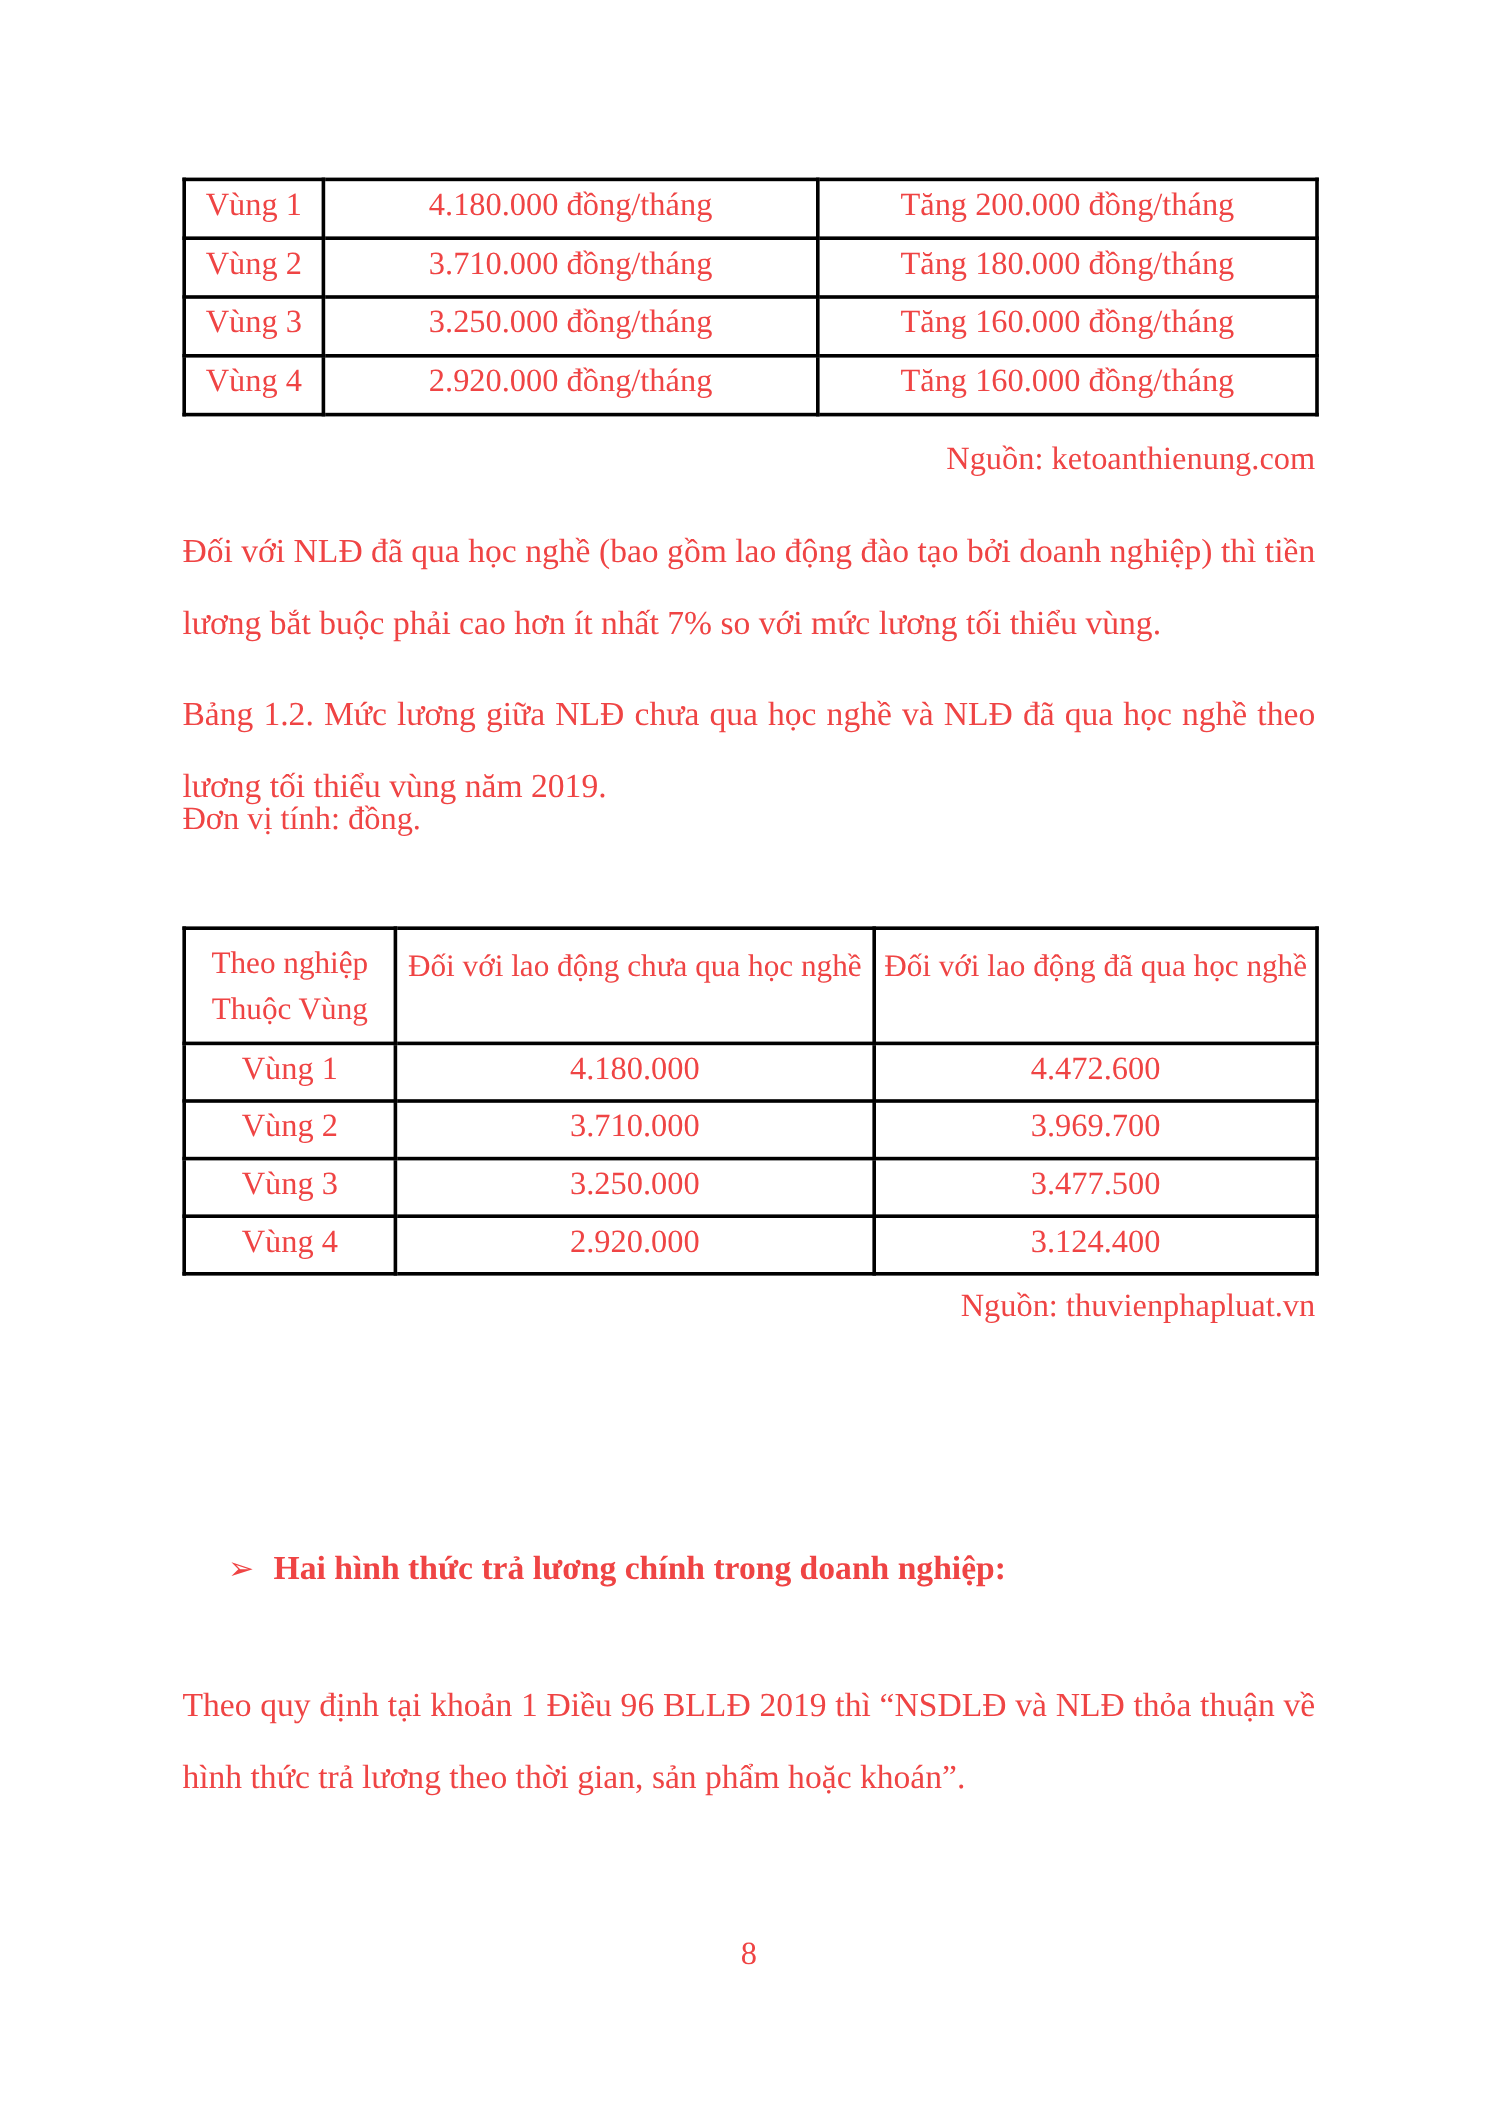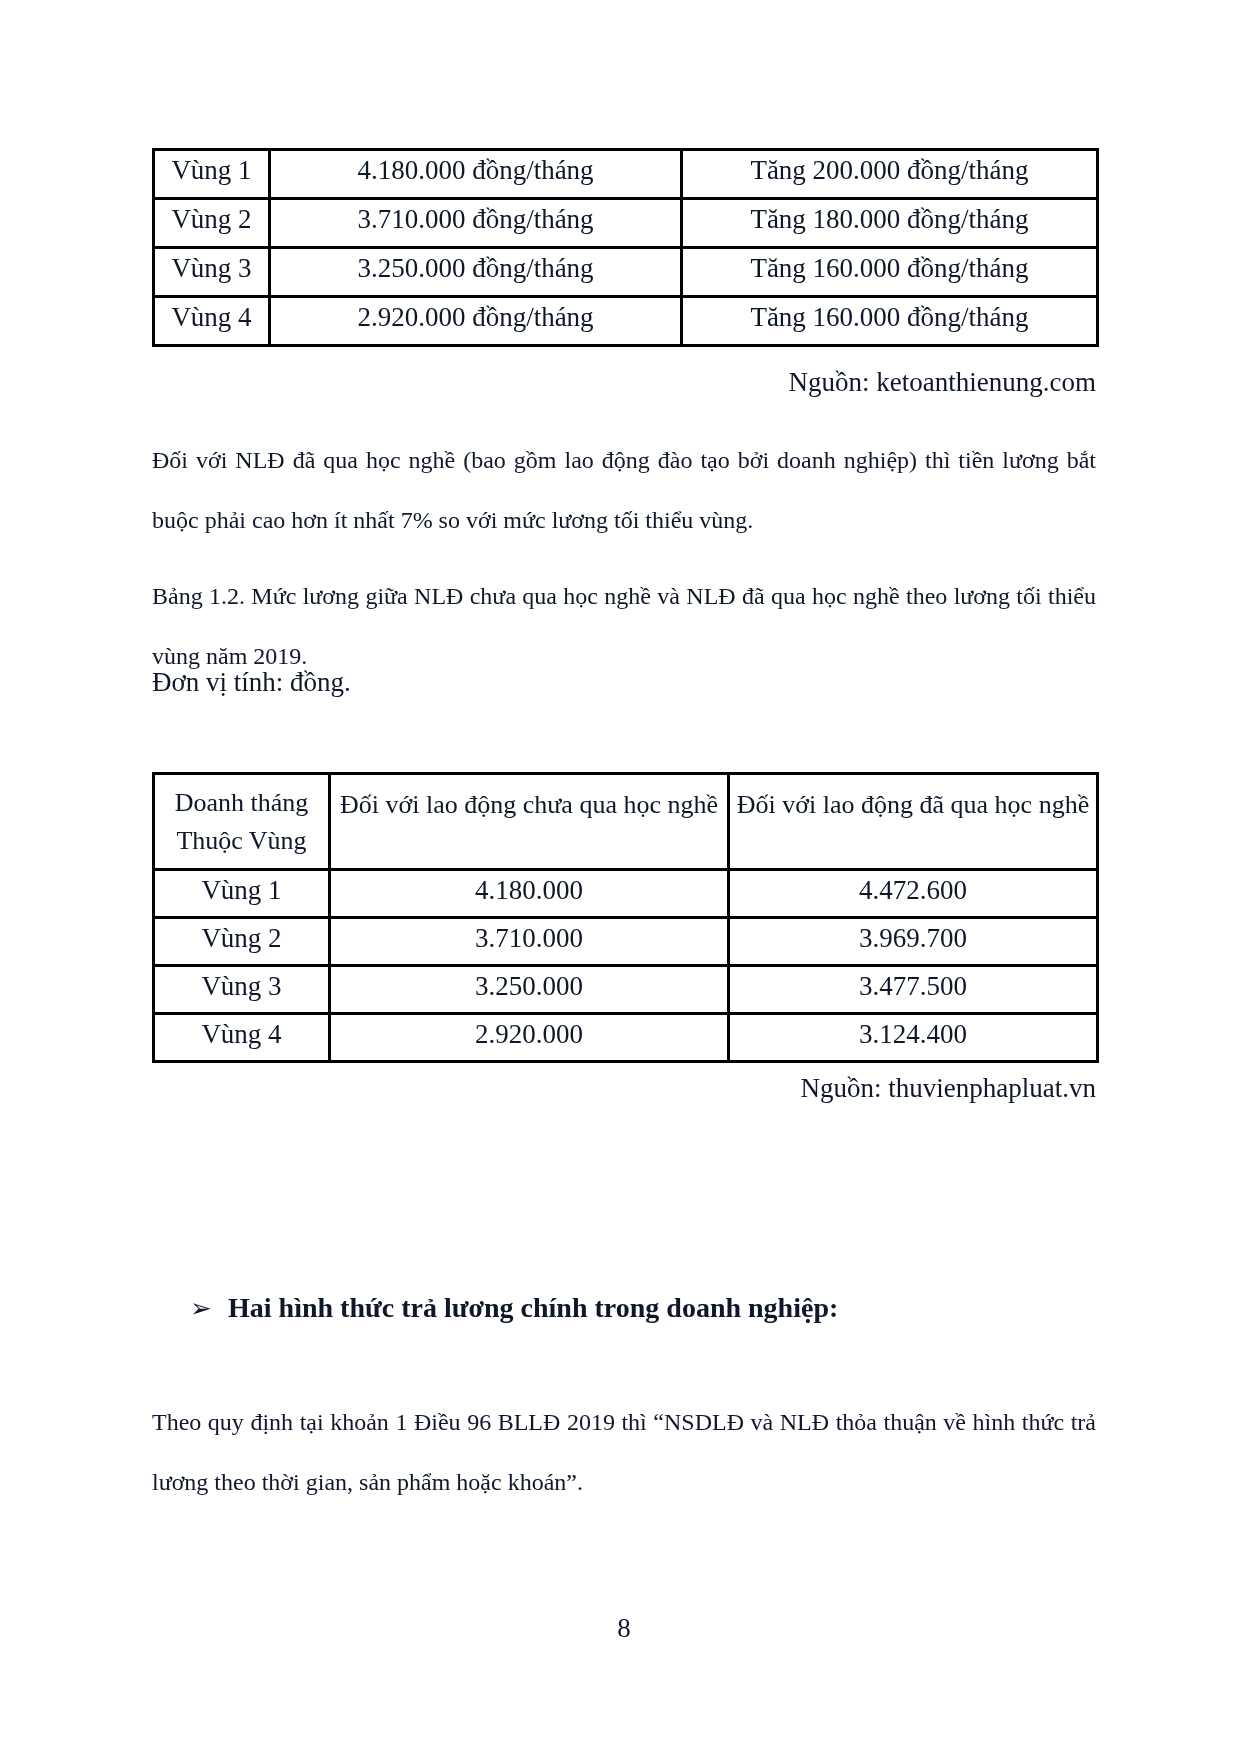--- a/index.html
+++ b/index.html
@@ -2,26 +2,26 @@
 <html><head>
 <meta charset="utf-8">
 <style>
   html,body{margin:0;padding:0;background:#888;}
   .page{
     position:relative;
     width:1240px;height:1754px;
     background:#ffffff;
     margin:0 auto;
     font-family:"Liberation Serif","DejaVu Serif",serif;
-    color:#0f172a;
+    color:#ef4444;
     overflow:hidden;
   }
   .block{position:absolute;left:152px;width:944px;}
   .body-text{
-    font-size:24px;
+    font-size:28px;
     line-height:60px;
     text-align:justify;
   }
   .single-line{font-size:27px;line-height:40px;}
   .src{text-align:right;}
   table.doc-table{
     border-collapse:collapse;
     table-layout:fixed;
     width:944px;
     font-size:27px;
@@ -99,21 +99,21 @@
   <div class="block" style="top:772px;">
     <table class="doc-table t2">
       <colgroup>
           <col style="width:176px">
           <col style="width:399px">
           <col style="width:369px">
         </colgroup>
       <tbody>
         <tr>
           <th class="hdr hdr-region">
-            <div class="hdr-line">Doanh tháng</div>
+            <div class="hdr-line">Theo nghiệp</div>
             <div class="hdr-line">Thuộc Vùng</div>
           </th>
           <th class="hdr">Đối với lao động chưa qua học nghề</th>
           <th class="hdr">Đối với lao động đã qua học nghề</th>
         </tr>
         <tr>
           <td>Vùng 1</td>
           <td>4.180.000</td>
           <td>4.472.600</td>
         </tr>

